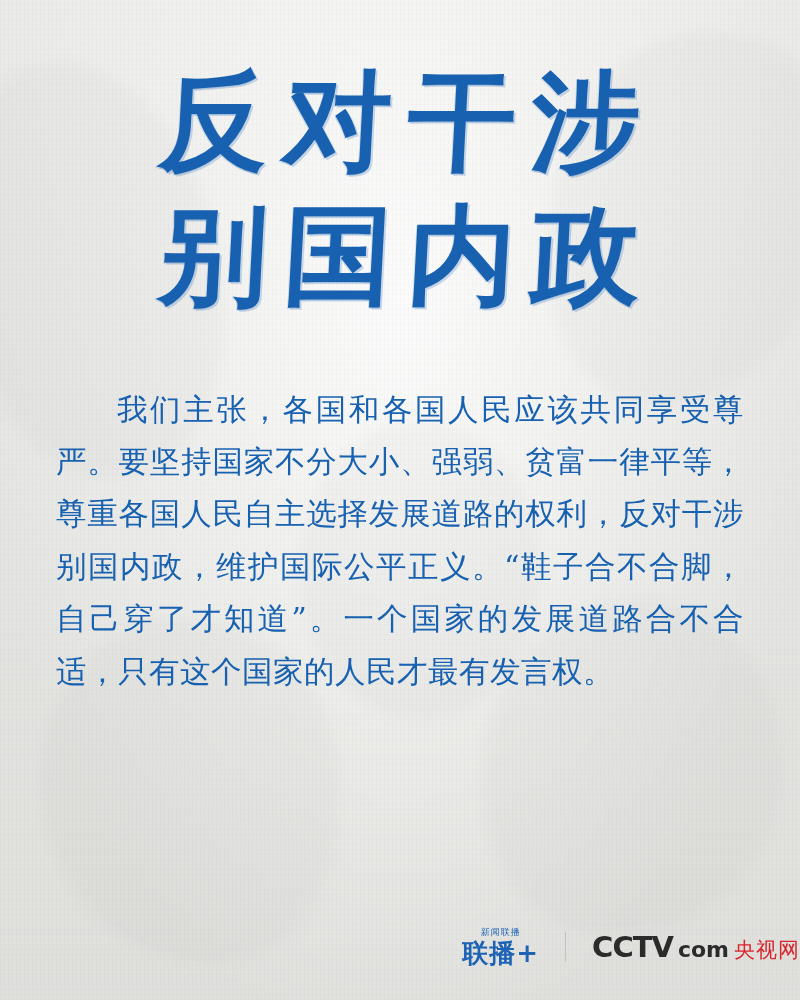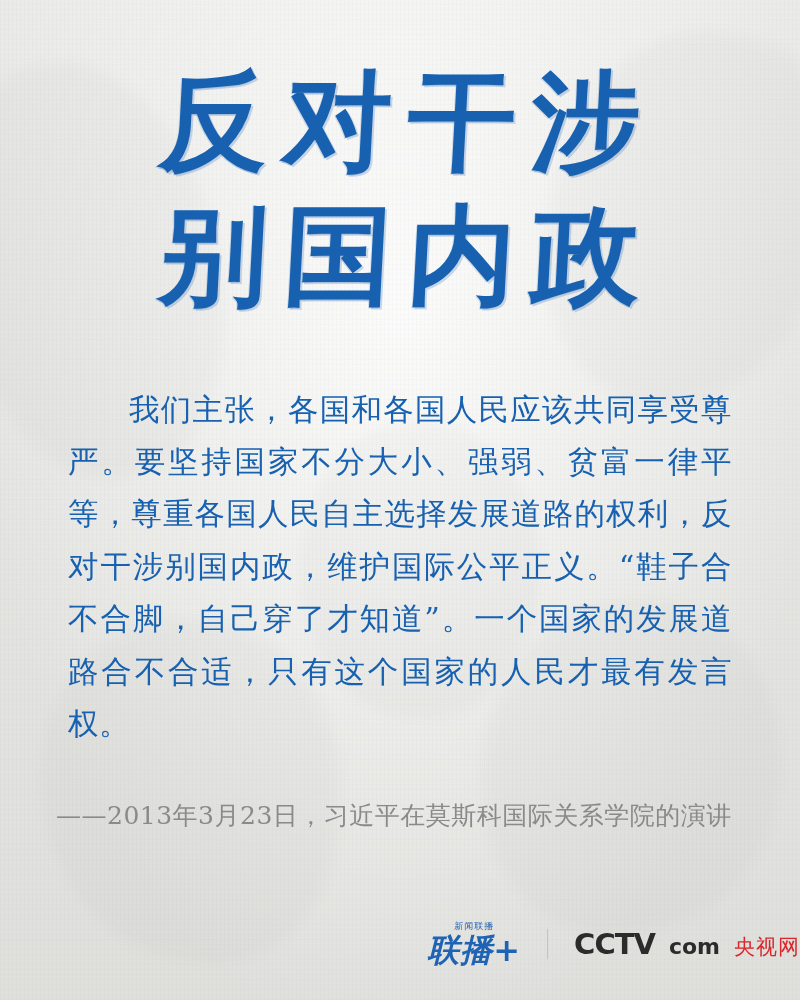--- a/index.html
+++ b/index.html
@@ -77,21 +77,21 @@
     color: #1761b0;
     font-family: "DejaVu Serif", "Liberation Serif", serif;
     font-size: 30.5px;
     line-height: 1.72;
     text-align: justify;
     text-justify: inter-ideograph;
     font-weight: 500;
     letter-spacing: 0.5px;
   }
   .body-text p {
-    margin: 12px;
+    margin: 0;
     text-indent: 2em;
   }
 
   .attribution {
     position: relative;
     margin: 46px 56px 0 56px;
     color: #8a8a88;
     font-family: "DejaVu Serif", "Liberation Serif", serif;
     font-size: 25px;
     line-height: 1.55;
@@ -118,33 +118,32 @@
     color: #1f63b5;
     font-size: 9px;
     letter-spacing: 1px;
     margin-bottom: 3px;
     font-family: "Liberation Sans", sans-serif;
   }
   .logo-lianbo .main {
     color: #1f63b5;
     font-family: "DejaVu Serif", "Liberation Serif", serif;
     font-weight: 700;
-    font-size: 32px;
+    font-size: 26px;
     letter-spacing: 1px;
-    font-style: italic;
   }
   .logo-divider {
     width: 1px;
     height: 30px;
     background: #c3c3c1;
   }
   .logo-cctv {
     display: flex;
     align-items: baseline;
-    gap: 14px;
+    gap: 5px;
     font-family: "DejaVu Sans", "Liberation Sans", sans-serif;
   }
   .logo-cctv .cctv {
     color: #2b2b2b;
     font-weight: 700;
     font-size: 29px;
     letter-spacing: -1px;
   }
   .logo-cctv .com {
     color: #2b2b2b;
@@ -174,21 +173,20 @@
 
   <div class="headline">
     <div class="headline-line">反对干涉</div>
     <div class="headline-line second">别国内政</div>
   </div>
 
   <div class="body-text">
     <p>我们主张，各国和各国人民应该共同享受尊严。要坚持国家不分大小、强弱、贫富一律平等，尊重各国人民自主选择发展道路的权利，反对干涉别国内政，维护国际公平正义。“鞋子合不合脚，自己穿了才知道”。一个国家的发展道路合不合适，只有这个国家的人民才最有发言权。</p>
   </div>
 
-  <div class="attribution">——2013年3月23日，习近平在莫斯科国际关系学院的演讲</div>
 
   <div class="footer">
     <div class="logo-lianbo">
       <span class="tiny">新闻联播</span>
       <span class="main">联播+</span>
     </div>
     <div class="logo-divider"></div>
     <div class="logo-cctv">
       <span class="cctv">CCTV</span>
       <span class="com">com</span>

